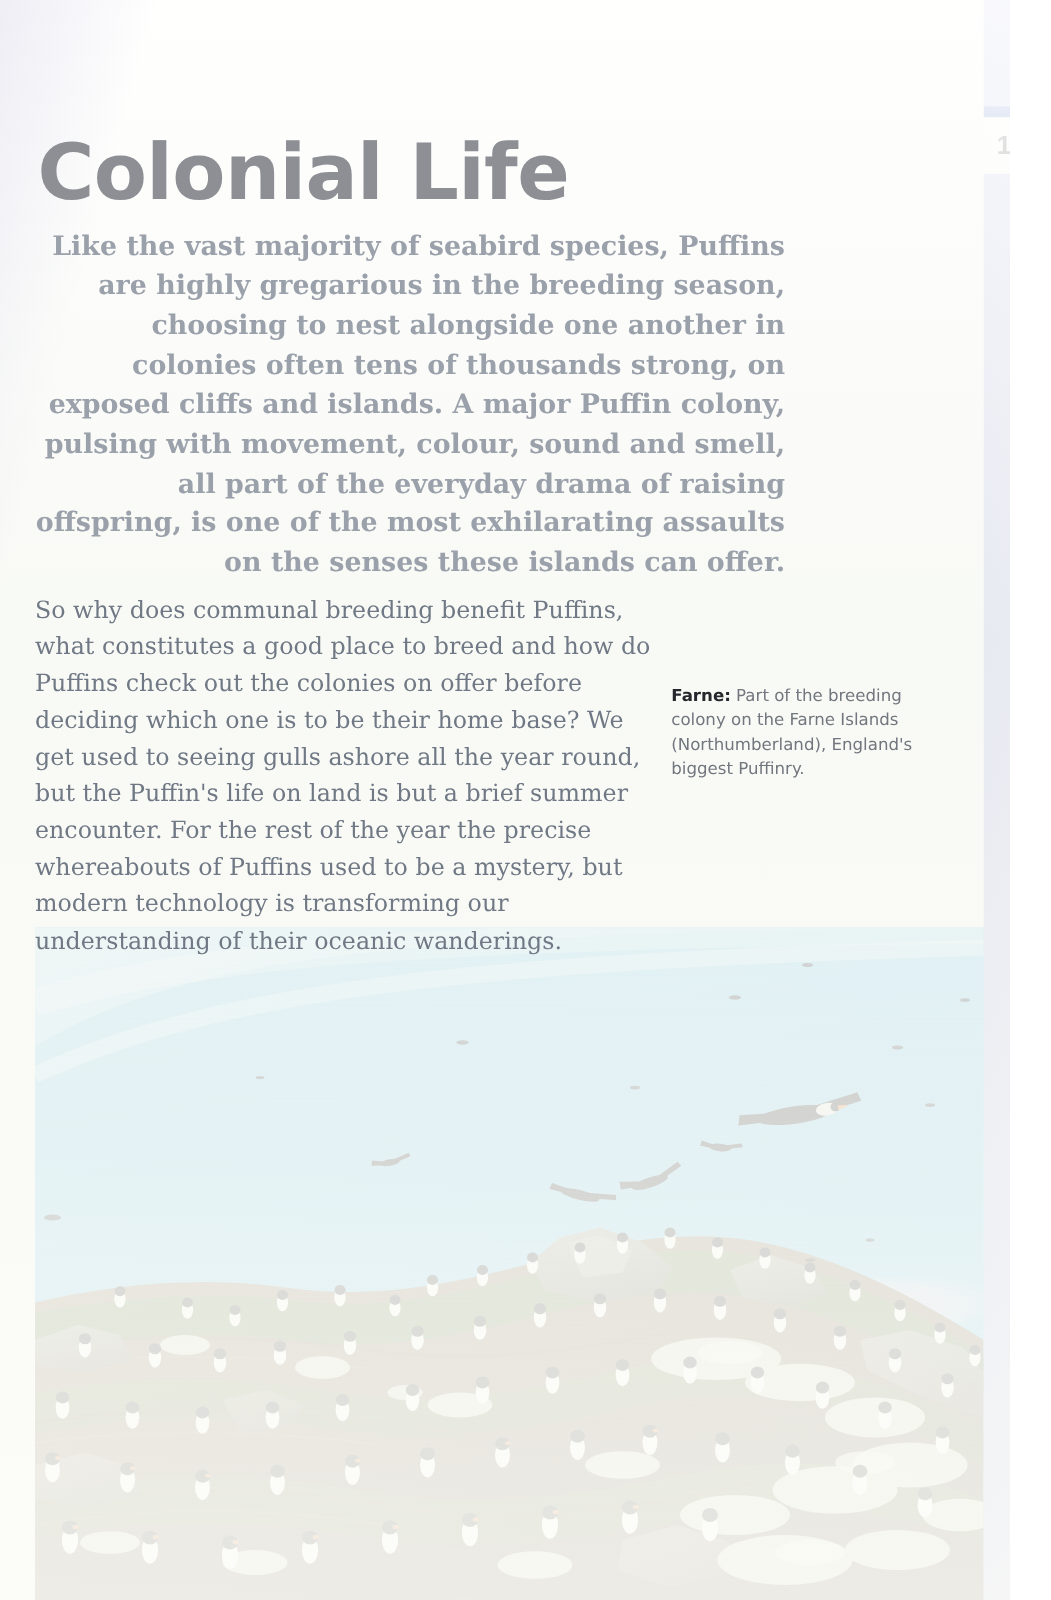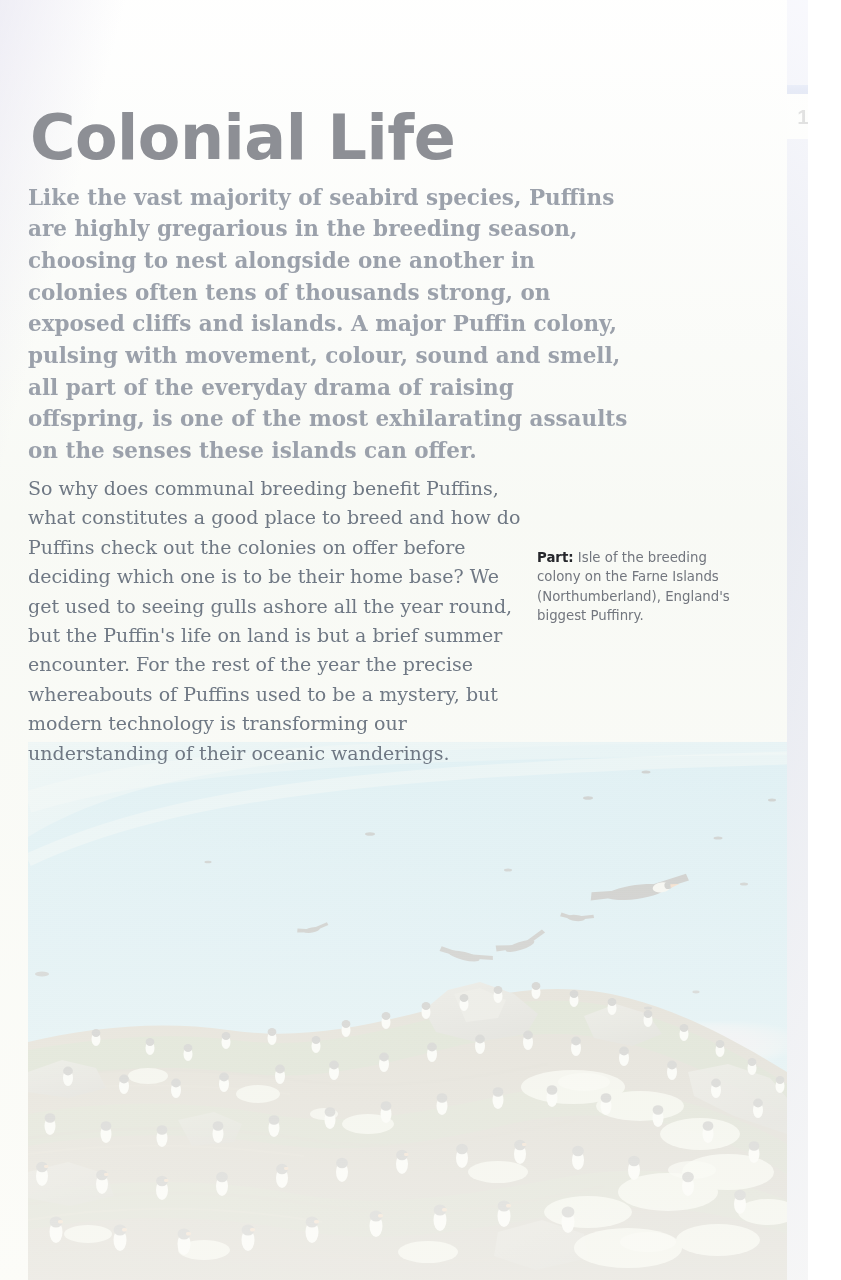--- a/index.html
+++ b/index.html
@@ -127,20 +127,21 @@
     position: absolute;
     left: 28px;
     top: 160px;
     width: 600px;
     font-family: "DejaVu Serif", serif;
     font-weight: bold;
     font-size: 21.5px;
     line-height: 31.7px;
     color: #9ba1ab;
     z-index: 5;
+    text-align: right;
   }
 
   
   #body-col {
     position: absolute;
     left: 28px;
     top: 474px;
     width: 494px;
     font-family: "DejaVu Serif", serif;
     font-size: 19px;
@@ -534,21 +535,21 @@
   <h1 id="headline">Colonial Life</h1>
 
   <p id="intro">Like the vast majority of seabird species, Puffins are highly gregarious in the breeding season, choosing to nest alongside one another in colonies often tens of thousands strong, on exposed cliffs and islands. A major Puffin colony, pulsing with movement, colour, sound and smell, all part of the everyday drama of raising offspring, is one of the most exhilarating assaults on the senses these islands can offer.</p>
 
   <div id="body-col">
     <p style="margin:0;">So why does communal breeding benefit Puffins, what constitutes a good place to breed and how do Puffins check out the colonies on offer before deciding which one is to be their home base? We get used to seeing gulls ashore all the year round, but the Puffin's life on land is but a brief summer encounter. For the rest of the year the precise whereabouts of Puffins used to be a mystery, but modern technology is transforming our understanding of their oceanic wanderings.</p>
   </div>
 
   <div id="captions">
     <p class="caption-block" style="margin:0 0 21px 0;">
-      <span class="caption-lead">Part:</span><span> Isle of the breeding colony on the Farne Islands (Northumberland), England's biggest Puffinry.</span>
+      <span class="caption-lead">Farne:</span><span> Part of the breeding colony on the Farne Islands (Northumberland), England's biggest Puffinry.</span>
     </p>
   </div>
 
   <div id="side-tab">
     <div class="tab-band" id="tab-band-top"></div>
     <div id="tab-rule"></div>
     <div id="tab-gap"></div>
     <div id="page-number">17</div>
     <div class="tab-band" id="tab-band-main"></div>
     <div id="side-tab-label">COLONIAL LIFE</div>

